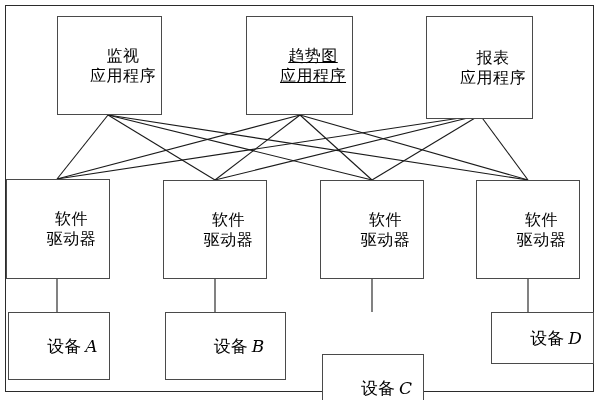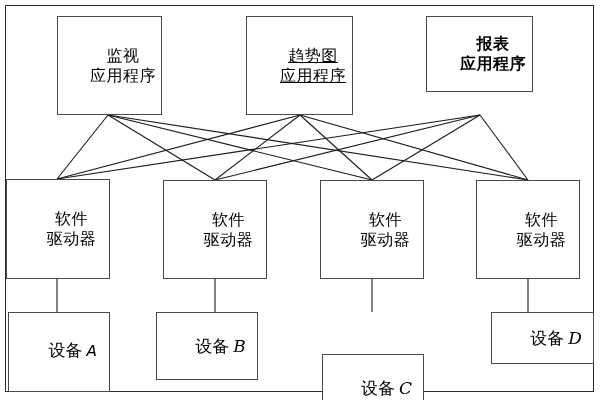--- a/index.html
+++ b/index.html
@@ -96,44 +96,44 @@
 
   <div id="nodes">
       <div class="node app-node" style="left: 57px; top: 16px; width: 105px; height: 99px; border-color: rgb(74, 74, 74);">
         <span class="line">监视</span>
         <span class="line">应用程序</span>
       </div>
       <div class="node app-node" style="left: 246px; top: 16px; width: 107px; height: 99px; border-color: rgb(74, 74, 74); text-decoration: underline;">
         <span class="line">趋势图</span>
         <span class="line">应用程序</span>
       </div>
-      <div class="node app-node" style="left: 426px; top: 16px; width: 107px; height: 76px; border-color: rgb(74, 74, 74); font-weight: bold;">
+      <div class="node app-node" style="left: 426px; top: 16px; width: 107px; height: 103px; border-color: rgb(74, 74, 74);">
         <span class="line">报表</span>
         <span class="line">应用程序</span>
       </div>
       <div class="node drv-node" style="left: 6px; top: 179px; width: 104px; height: 100px; border-color: rgb(74, 74, 74);">
         <span class="line">软件</span>
         <span class="line">驱动器</span>
       </div>
       <div class="node drv-node" style="left: 163px; top: 180px; width: 104px; height: 99px; border-color: rgb(74, 74, 74);">
         <span class="line">软件</span>
         <span class="line">驱动器</span>
       </div>
       <div class="node drv-node" style="left: 320px; top: 180px; width: 104px; height: 99px; border-color: rgb(74, 74, 74);">
         <span class="line">软件</span>
         <span class="line">驱动器</span>
       </div>
       <div class="node drv-node" style="left: 476px; top: 180px; width: 104px; height: 99px; border-color: rgb(74, 74, 74);">
         <span class="line">软件</span>
         <span class="line">驱动器</span>
       </div>
-      <div class="node dev-node" style="left: 8px; top: 312px; width: 102px; height: 80px; border-color: rgb(74, 74, 74); font-family: Liberation Mono, monospace;">
+      <div class="node dev-node" style="left: 8px; top: 312px; width: 102px; height: 68px; border-color: rgb(74, 74, 74);">
         <span class="line">设备<span class="dev-id">A</span></span>
       </div>
-      <div class="node dev-node" style="left: 156px; top: 312px; width: 102px; height: 68px; border-color: rgb(74, 74, 74);">
+      <div class="node dev-node" style="left: 165px; top: 312px; width: 121px; height: 68px; border-color: rgb(74, 74, 74);">
         <span class="line">设备<span class="dev-id">B</span></span>
       </div>
       <div class="node dev-node" style="left: 322px; top: 312px; width: 102px; height: 68px; border-color: rgb(74, 74, 74); margin-top: 42px;">
         <span class="line">设备<span class="dev-id">C</span></span>
       </div>
       <div class="node dev-node" style="left: 491px; top: 312px; width: 103px; height: 52px; border-color: rgb(74, 74, 74);">
         <span class="line">设备<span class="dev-id">D</span></span>
       </div>
     </div>
 

